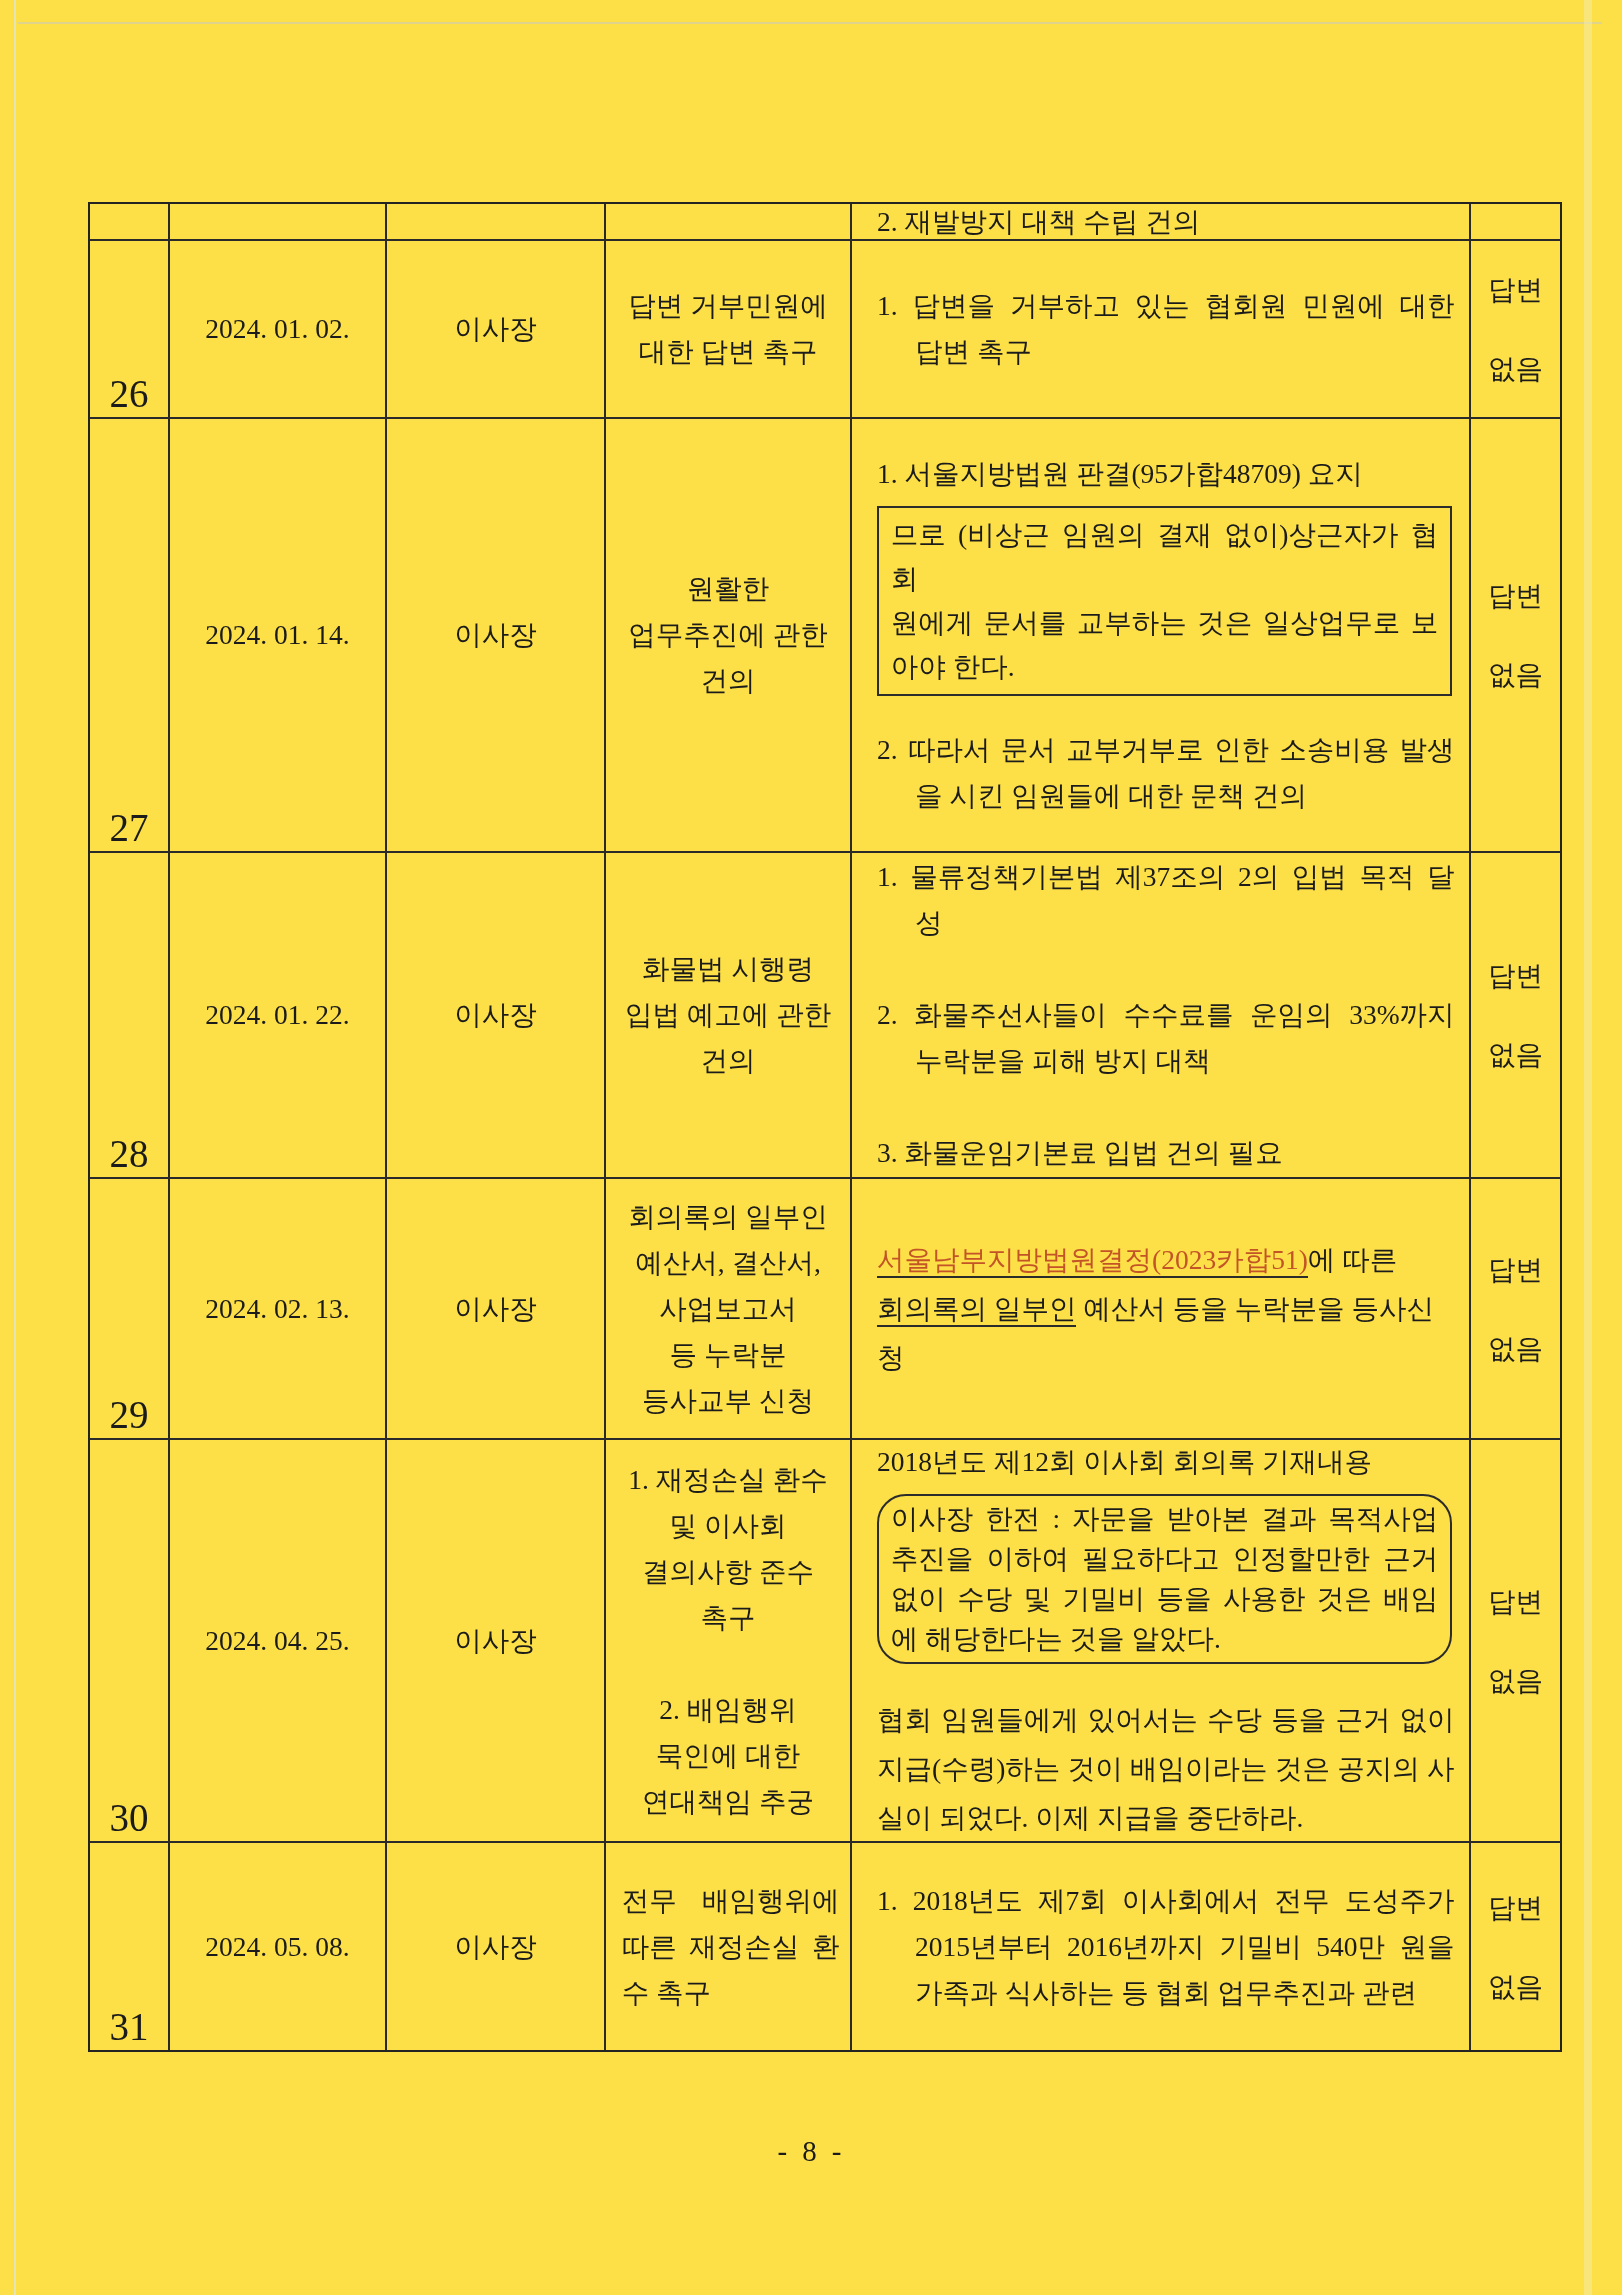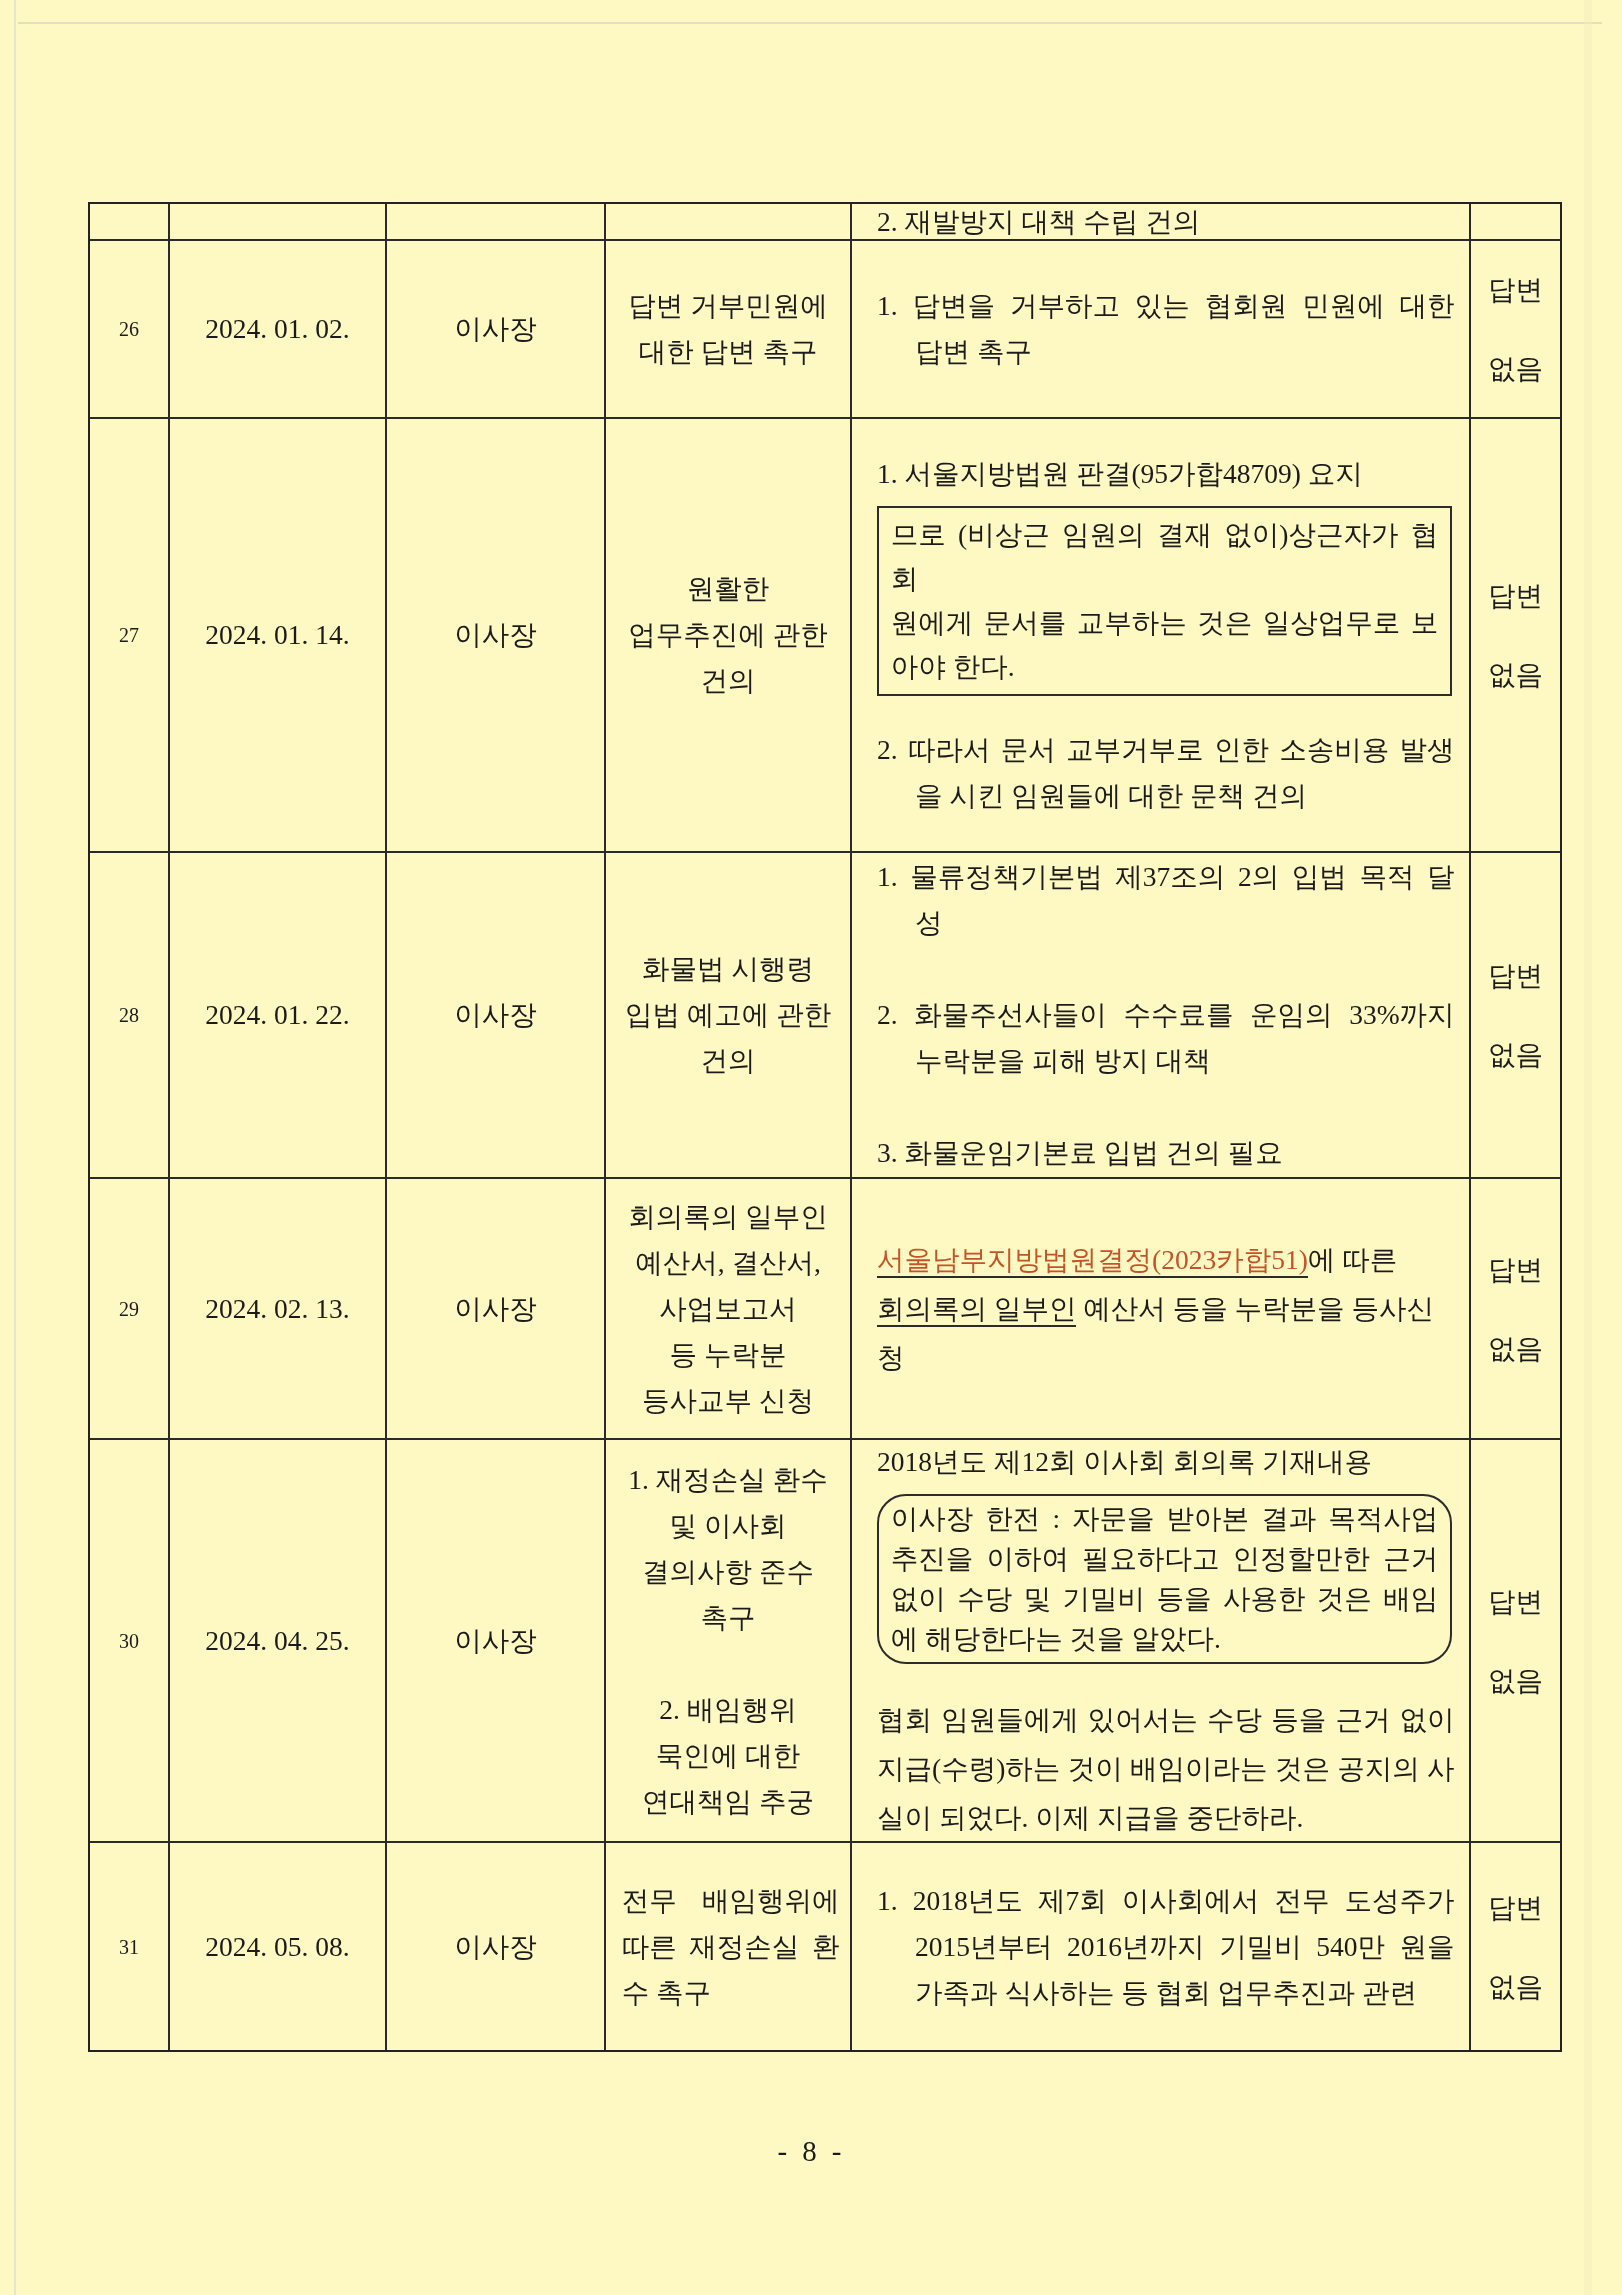--- a/index.html
+++ b/index.html
@@ -1,18 +1,18 @@
 <!DOCTYPE html>
 <html style="font-size:10.5px"><head>
 <meta charset="utf-8">
 <style>
   html,body{margin:0;padding:0;background:#9a9a9a;}
   .sheet{
     position:relative;width:1623px;height:2295px;margin:0 auto;
-    background:#fef9c3;overflow:hidden;
+    background:#fde047;overflow:hidden;
     font-family:"Liberation Serif","DejaVu Serif",serif;
     color:#1b1b1b;
   }
   
   .scan-left{position:absolute;left:13.7px;top:0;width:2.6px;height:2295px;background:#dfe4cb;opacity:.85;}
   .scan-top{position:absolute;left:18.3px;top:22px;width:1584px;height:2px;background:#c9c9c2;opacity:.55;}
   .scan-right{position:absolute;left:1584px;top:0;width:7.9px;height:2295px;background:#f5edbb;opacity:.45;}
 
   .tbl{
     position:absolute;left:88px;top:202px;
@@ -24,21 +24,21 @@
   }
   .cell{
     border-right:2px solid #2a2a2a;border-bottom:2px solid #2a2a2a;
     box-sizing:border-box;
     display:flex;flex-direction:column;align-items:center;justify-content:center;
     font-size:27.5px;line-height:46px;
     overflow:hidden;
   }
   .c6{border-right:none;gap:32px;}
   .rlast{border-bottom:none;}
-  .num{font-size:20px;}
+  .num{font-size:39px;justify-content:flex-end;}
   .content{align-items:stretch;text-align:left;padding:5.2px 14.4px 5.2px 25px;}
   .ln{white-space:nowrap;}
   .jt{text-align:justify;text-align-last:justify;white-space:normal;}
   .ind{padding-left:38px;}
   .gap{height:46px;flex:0 0 auto;}
   .gap-s{height:22px;flex:0 0 auto;}
   .ibox{border:2px solid #2c2c2c;padding:5.2px 11.8px;margin:9.2px 2.6px 9.2px 0;line-height:44px;flex:0 0 auto;}
   .ibox.tight{line-height:40px;padding:2.6px 11.8px;border-radius:29px;}
   .lh75{line-height:49px;}
   .title-left{align-items:stretch;text-align:left;padding:0 10.5px 0 15.7px;}

